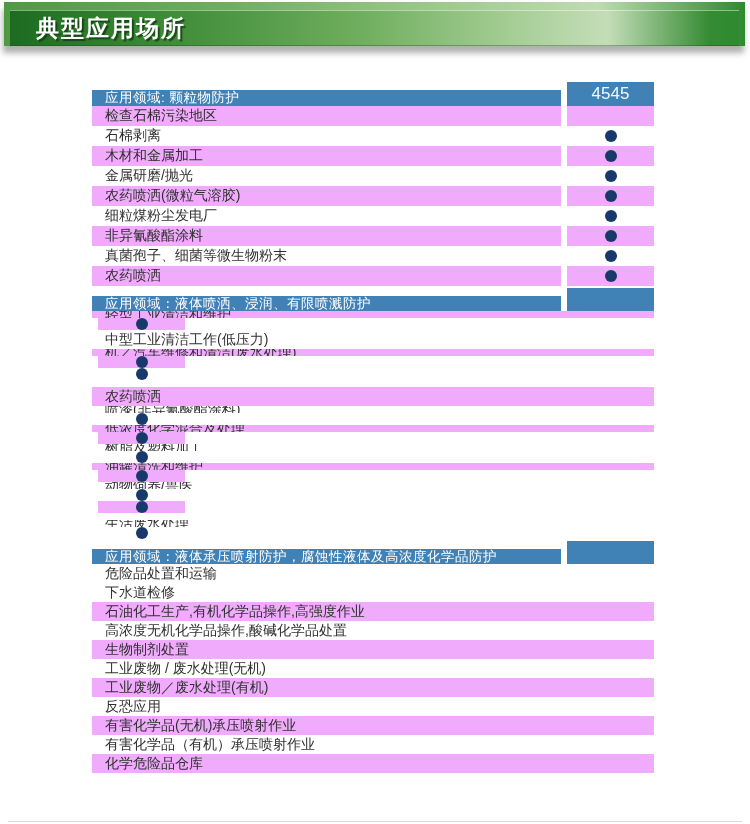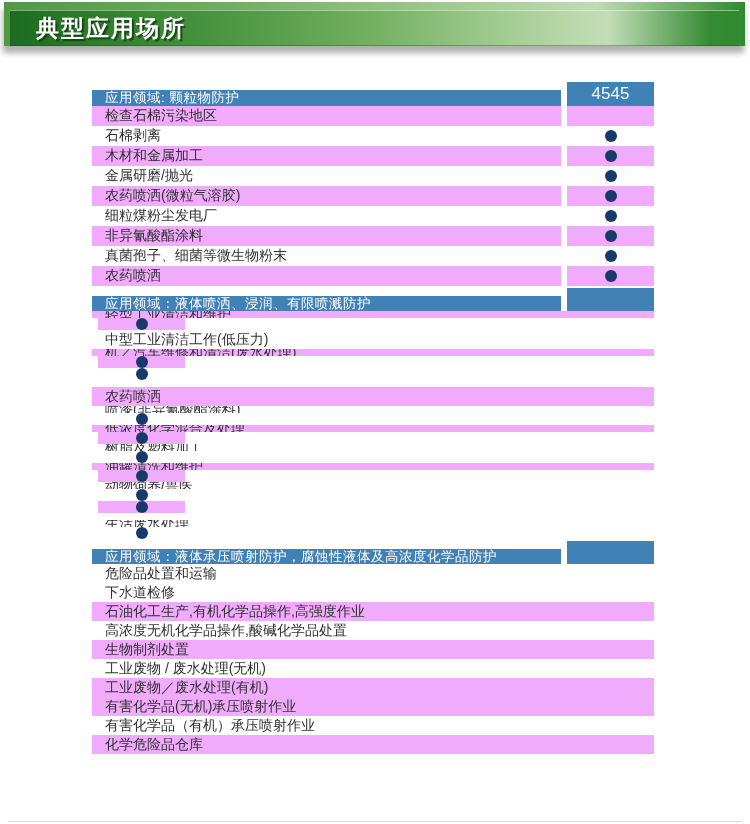--- a/index.html
+++ b/index.html
@@ -238,20 +238,24 @@
           <div class="cell-r"></div>
         </div>
         <div class="row">
           <div class="cell-l">工业废物 / 废水处理(无机)</div>
           <div class="cell-r"></div>
         </div>
         <div class="row alt">
           <div class="cell-l">工业废物／废水处理(有机)</div>
           <div class="cell-r"></div>
         </div>
+        <div class="row">
+          <div class="cell-l">反恐应用</div>
+          <div class="cell-r"></div>
+        </div>
         <div class="row alt">
           <div class="cell-l">有害化学品(无机)承压喷射作业</div>
           <div class="cell-r"></div>
         </div>
         <div class="row">
           <div class="cell-l">有害化学品（有机）承压喷射作业</div>
           <div class="cell-r"></div>
         </div>
         <div class="row alt">
           <div class="cell-l">化学危险品仓库</div>

